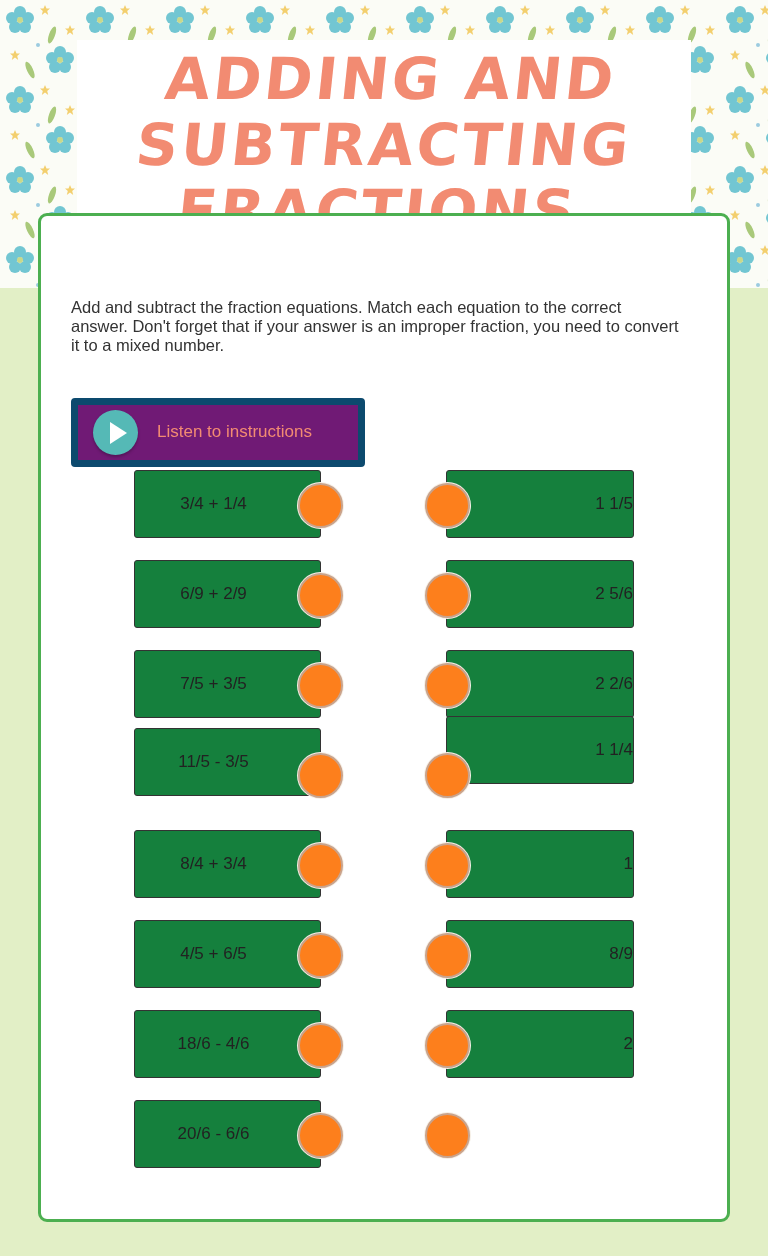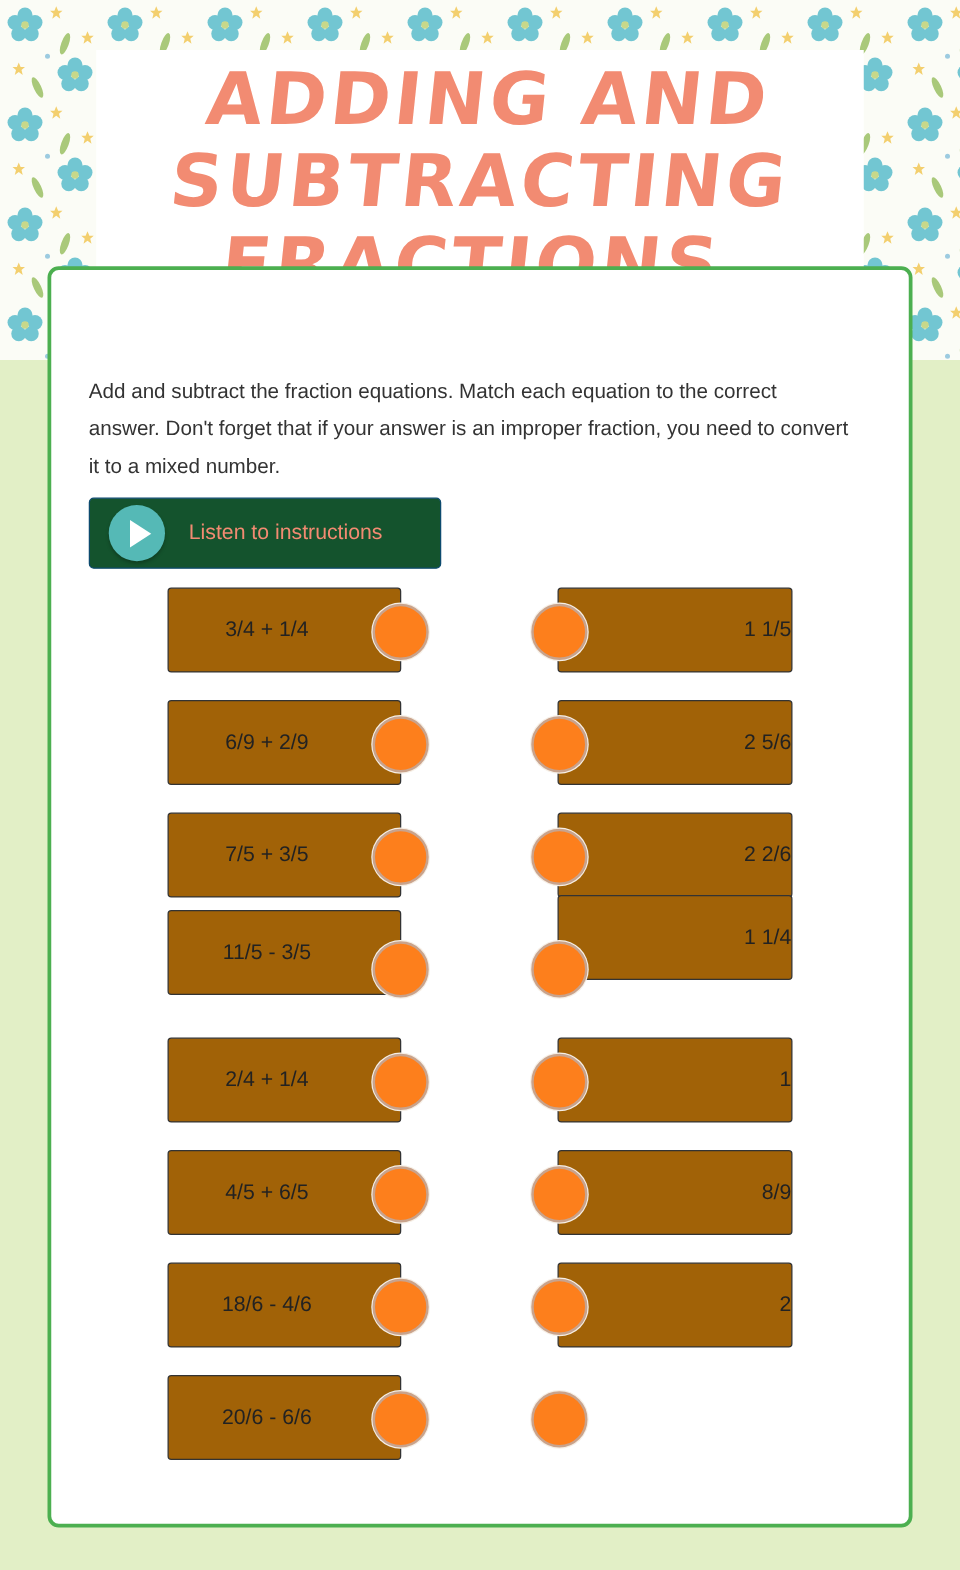--- a/index.html
+++ b/index.html
@@ -24,43 +24,43 @@
     font-size:58px; line-height:66px; letter-spacing:3px;
     transform:skewX(-6deg);
   }
   .card {
     position:absolute; left:38px; top:213px; width:686px; height:1003px;
     background:#ffffff; border:3px solid #4caf50; border-radius:9px;
   }
   .instructions {
     position:absolute; left:30px; top:82px; width:610px;
     font-family:"Liberation Sans", sans-serif;
-    font-size:16.5px; line-height:30px; color:#333333;
+    font-size:16.5px; line-height:19px; color:#333333;
   }
   .listen {
     position:absolute; left:30px; top:182px; width:280px; height:55px;
-    background:#14532d; border:1px solid #0c4a6e; border-radius:4px;
+    background:#701a75; border:7px solid #0c4a6e; border-radius:4px;
     cursor:pointer;
   }
   .play {
     position:absolute; left:15px; top:5px; width:45px; height:45px;
     border-radius:50%; background:#55b9b6;
     box-shadow:0 2px 3px rgba(0,0,0,0.25);
   }
   .play::after {
     content:""; position:absolute; left:17px; top:12px;
     border-left:17px solid #ffffff; border-top:11px solid transparent; border-bottom:11px solid transparent;
   }
   .listen-label {
     position:absolute; left:79px; top:17px;
     font-family:"Liberation Sans", sans-serif; font-size:17px; color:#f28b72;
   }
   .match-box {
     position:absolute; width:185px; height:68px;
-    border:1px solid #333333; border-radius:3px; background:#a16207;
+    border:1px solid #333333; border-radius:3px; background:#15803d;
     font-family:"Liberation Sans", sans-serif; font-size:17px; color:#222222;
     display:flex; align-items:center; justify-content:center;
     cursor:pointer;
   }
   .match-box.left { left:93px; padding-right:20px; box-sizing:border-box; width:187px; }
   .match-box.right { left:405px; padding-left:0; box-sizing:border-box; width:188px;justify-content:flex-end; }
   .match-box.left span { margin-left:-8px; }
   .match-box.right span { margin-left:12px; }
   .dot {
     position:absolute; width:41px; height:41px; border-radius:50%;
@@ -149,21 +149,21 @@
   <div class="match-box left" style="top:512px">
       <span>11/5 - 3/5</span>
     </div>
   <div class="dot" style="left:257px;top:537px"></div>
   <div class="match-box right" style="top:500px">
       <span>1 1/4</span>
     </div>
   <div class="dot" style="left:384px;top:537px"></div>
 
   <div class="match-box left" style="top:614px">
-      <span>2/4 + 1/4</span>
+      <span>8/4 + 3/4</span>
     </div>
   <div class="dot" style="left:257px;top:627px"></div>
   <div class="match-box right" style="top:614px">
       <span>1</span>
     </div>
   <div class="dot" style="left:384px;top:627px"></div>
 
   <div class="match-box left" style="top:704px">
       <span>4/5 + 6/5</span>
     </div>

